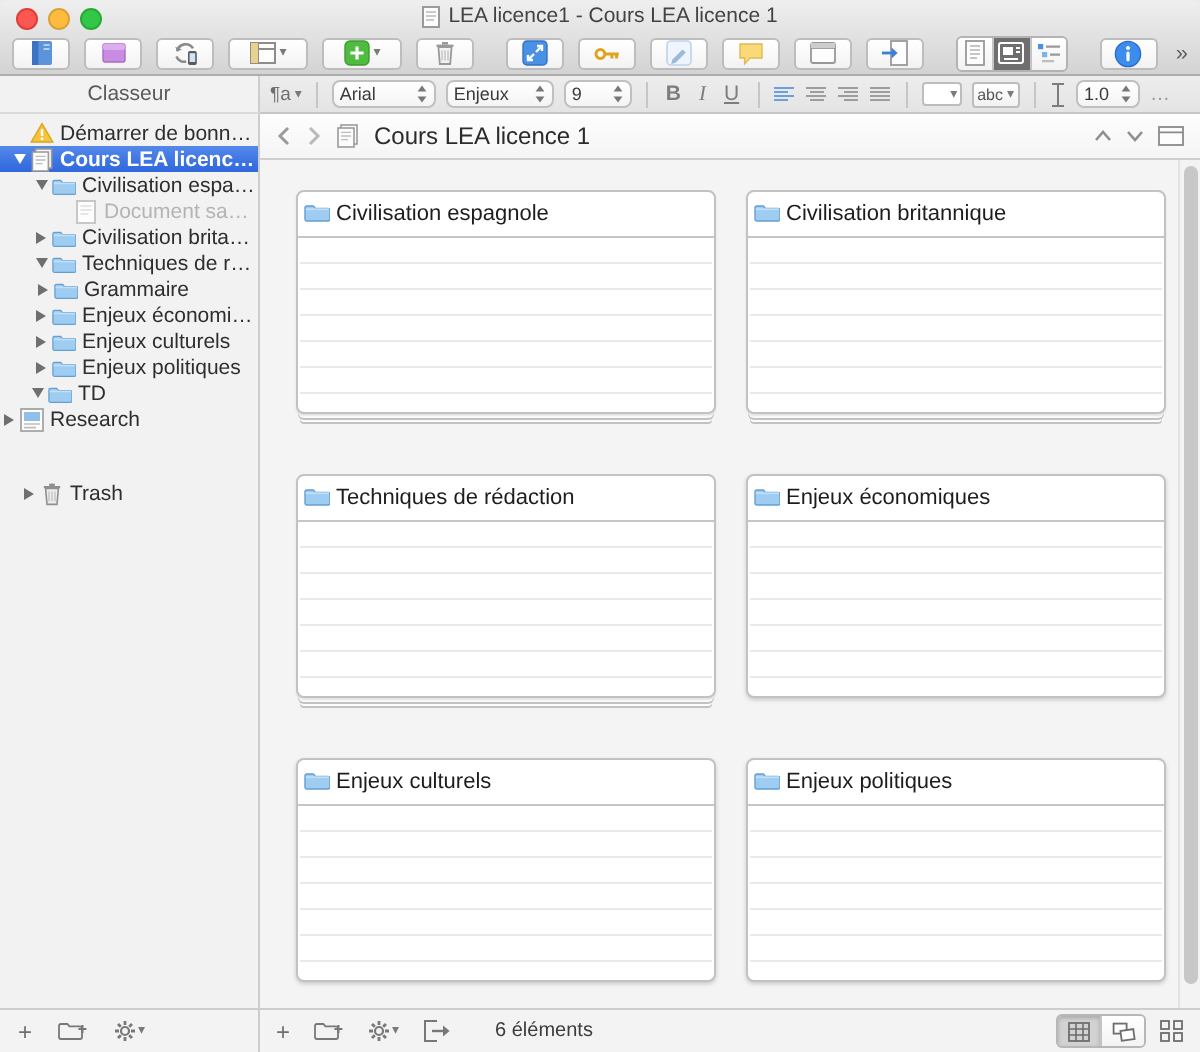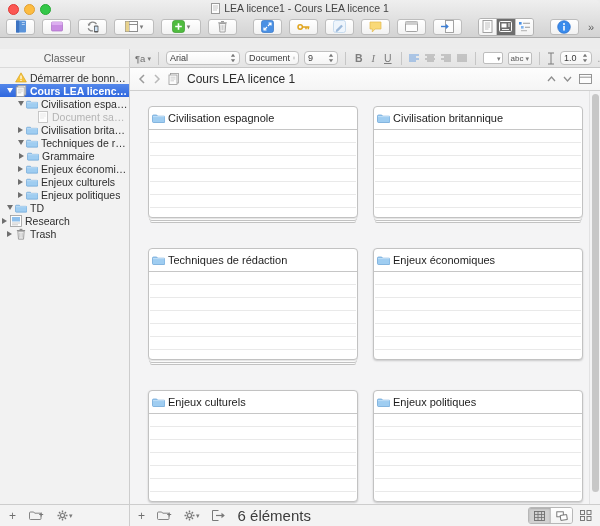--- a/index.html
+++ b/index.html
@@ -28,30 +28,30 @@
   .dd{font-size:7px;color:#7a7a7a;line-height:1;}
   .gap-l{margin-left:9px;}
   .seg{display:flex;height:16px;border:1px solid #b3b3b3;border-radius:3px;overflow:hidden;}
   .seg>div{width:24px;display:flex;align-items:center;justify-content:center;
            background:linear-gradient(#ffffff,#f2f2f2);border-right:1px solid #c4c4c4;}
   .seg>div:last-child{border-right:none;}
   .seg>div.sel{background:#6e6e6e;}
   .overflow{font-size:11px;color:#5e5e5e;margin-left:2px;}
 
   
-  .row2{height:19px;flex:0 0 19px;display:flex;margin-top:11px;}
+  .row2{height:19px;flex:0 0 19px;display:flex;}
   .binder-header{width:130px;flex:0 0 130px;background:#f2f2f2;border-right:1px solid #cdcdcd;
                  border-bottom:1px solid #dadada;display:flex;align-items:center;justify-content:center;
                  font-size:10.5px;color:#5a5a5a;box-sizing:border-box;}
   .formatbar{flex:1;background:linear-gradient(#ededed,#e4e4e4);border-bottom:1px solid #c6c6c6;
              display:flex;align-items:center;padding:0 5px;gap:5px;box-sizing:border-box;}
   .fmt-select{height:14px;background:linear-gradient(#ffffff,#f4f4f4);border:1px solid #c0c0c0;
               border-radius:4px;font-size:9px;color:#3a3a3a;display:flex;align-items:center;
               padding:0 3px;box-sizing:border-box;justify-content:space-between;gap:3px;}
-  .w-font{width:74px;align-items:center;} .w-style{width:54px;} .w-size{width:34px;} .w-space{width:32px;justify-content:space-between;}
+  .w-font{width:52px;align-items:center;} .w-style{width:54px;} .w-size{width:34px;} .w-space{width:32px;justify-content:space-between;}
   .fmt-sep{width:1px;height:13px;background:#c6c6c6;margin:0 2px;}
   .fmt-txt{font-size:10.5px;color:#7d7d7d;padding:0 2px;}
   .fmt-b{font-weight:bold;} .fmt-i{font-style:italic;font-family:"Liberation Serif",serif;} .fmt-u{text-decoration:underline;}
   .para-style{display:flex;align-items:center;gap:2px;font-size:9.5px;color:#6f6f6f;}
   .colorwell{width:20px;height:12px;background:#fff;border:1px solid #bdbdbd;border-radius:2px;
              display:flex;align-items:center;justify-content:flex-end;padding-right:1px;box-sizing:border-box;}
   .hl-box{height:13px;background:linear-gradient(#fff,#f2f2f2);border:1px solid #bdbdbd;border-radius:2px;
           font-size:8px;color:#555;display:flex;align-items:center;padding:0 2px;gap:2px;box-sizing:border-box;}
   .ellipsis{color:#9a9a9a;font-size:10px;letter-spacing:1px;}
 
@@ -96,21 +96,21 @@
   .scroll-thumb{position:absolute;top:3px;right:1.5px;width:7px;bottom:12px;
                 background:#c7c7c7;border-radius:4px;}
 
   
   .footerbar{height:21px;flex:0 0 21px;background:#f3f3f3;border-top:1px solid #cdcdcd;display:flex;}
   .footer-left{width:130px;flex:0 0 130px;border-right:1px solid #cdcdcd;display:flex;
                align-items:center;gap:13px;padding-left:9px;box-sizing:border-box;}
   .footer-main{flex:1;display:flex;align-items:center;gap:12px;padding:0 8px;}
   .f-ico{display:flex;align-items:center;gap:1px;color:#6f6f6f;}
   .plus-glyph{font-size:12px;color:#6f6f6f;line-height:1;}
-  .count{font-size:15px;color:#3c3c3c;margin-left:0;}
+  .count{font-size:10px;color:#3c3c3c;margin-left:10px;}
   .f-right{margin-left:auto;display:flex;align-items:center;gap:7px;}
   .seg2{display:flex;height:15px;border:1px solid #b7b7b7;border-radius:3px;overflow:hidden;}
   .seg2>div{width:21px;display:flex;align-items:center;justify-content:center;
             background:linear-gradient(#ffffff,#f3f3f3);border-right:1px solid #c4c4c4;}
   .seg2>div:last-child{border-right:none;}
   .seg2>div.sel{background:#d2d2d2;box-shadow:inset 0 1px 2px rgba(0,0,0,.2);}
 </style>
 </head>
 <body>
 
@@ -259,21 +259,21 @@
       </div>
       <div class="fmt-sep"></div>
       <div class="fmt-select w-font">
         <span>Arial</span>
         <svg width="6" height="10" viewBox="0 0 6 10">
           <path d="M3 0.8L5.2 3.8H0.8z" fill="#777"></path>
             <path d="M3 9.2L0.8 6.2H5.2z" fill="#777"></path>
         </svg>
       </div>
       <div class="fmt-select w-style">
-        <span>Document</span>
+        <span>Enjeux</span>
         <svg width="6" height="10" viewBox="0 0 6 10">
           <path d="M3 0.8L5.2 3.8H0.8z" fill="#777"></path>
             <path d="M3 9.2L0.8 6.2H5.2z" fill="#777"></path>
         </svg>
       </div>
       <div class="fmt-select w-size">
         <span>9</span>
         <svg width="6" height="10" viewBox="0 0 6 10">
           <path d="M3 0.8L5.2 3.8H0.8z" fill="#777"></path>
             <path d="M3 9.2L0.8 6.2H5.2z" fill="#777"></path>
@@ -433,21 +433,21 @@
             <span class="tri-closed"></span>
           </span>
           <span class="sico">
             <svg width="12" height="10" viewBox="0 0 13 10">
               <path d="M.5 3q0-1 1-1h3.2l1 1.2h6.3q1 0 1 1v4.3q0 1-1 1H1.5q-1 0-1-1z" fill="#9fcdf1" stroke="#639fd4" stroke-width="0.7"></path>
               <path d="M.9 3.6h11.6" stroke="#c3e0f7" stroke-width="0.9"></path>
             </svg>
           </span>
           <span class="lbl">Enjeux politiques</span>
         </div>
-        <div class="srow" style="padding-left: 5px;">
+        <div class="srow" style="padding-left: 14px;">
           <span class="tri-slot">
             <span class="tri-open"></span>
           </span>
           <span class="sico">
             <svg width="12" height="10" viewBox="0 0 13 10">
               <path d="M.5 3q0-1 1-1h3.2l1 1.2h6.3q1 0 1 1v4.3q0 1-1 1H1.5q-1 0-1-1z" fill="#9fcdf1" stroke="#639fd4" stroke-width="0.7"></path>
               <path d="M.9 3.6h11.6" stroke="#c3e0f7" stroke-width="0.9"></path>
             </svg>
           </span>
           <span class="lbl">TD</span>
@@ -458,21 +458,21 @@
           </span>
           <span class="sico">
             <svg width="12" height="12" viewBox="0 0 12 12">
               <rect x="0.5" y="0.5" width="11" height="11" fill="#fdfdfd" stroke="#9a9a9a" stroke-width="0.8"></rect>
               <rect x="2" y="2" width="8" height="4.5" fill="#8fc0ec"></rect>
               <path d="M2 8h8M2 9.8h6" stroke="#bdbdbd" stroke-width="0.8"></path>
             </svg>
           </span>
           <span class="lbl">Research</span>
         </div>
-        <div class="srow" style="padding-left: 5px;">
+        <div class="srow" style="padding-left: 10px; margin-top: 24px;">
           <span class="tri-slot">
             <span class="tri-closed"></span>
           </span>
           <span class="sico">
             <svg width="10" height="12" viewBox="0 0 10 12">
               <path d="M1.8 3.2h6.4L7.5 11.2H2.5z" fill="#ededed" stroke="#8f8f8f" stroke-width="0.8"></path>
               <rect x="0.9" y="2" width="8.2" height="1.1" fill="#8f8f8f"></rect>
               <rect x="3.6" y="0.8" width="2.8" height="1.2" fill="#8f8f8f"></rect>
               <path d="M3.5 4.8v4.8M5 4.8v4.8M6.5 4.8v4.8" stroke="#bdbdbd" stroke-width="0.6"></path>
             </svg>

